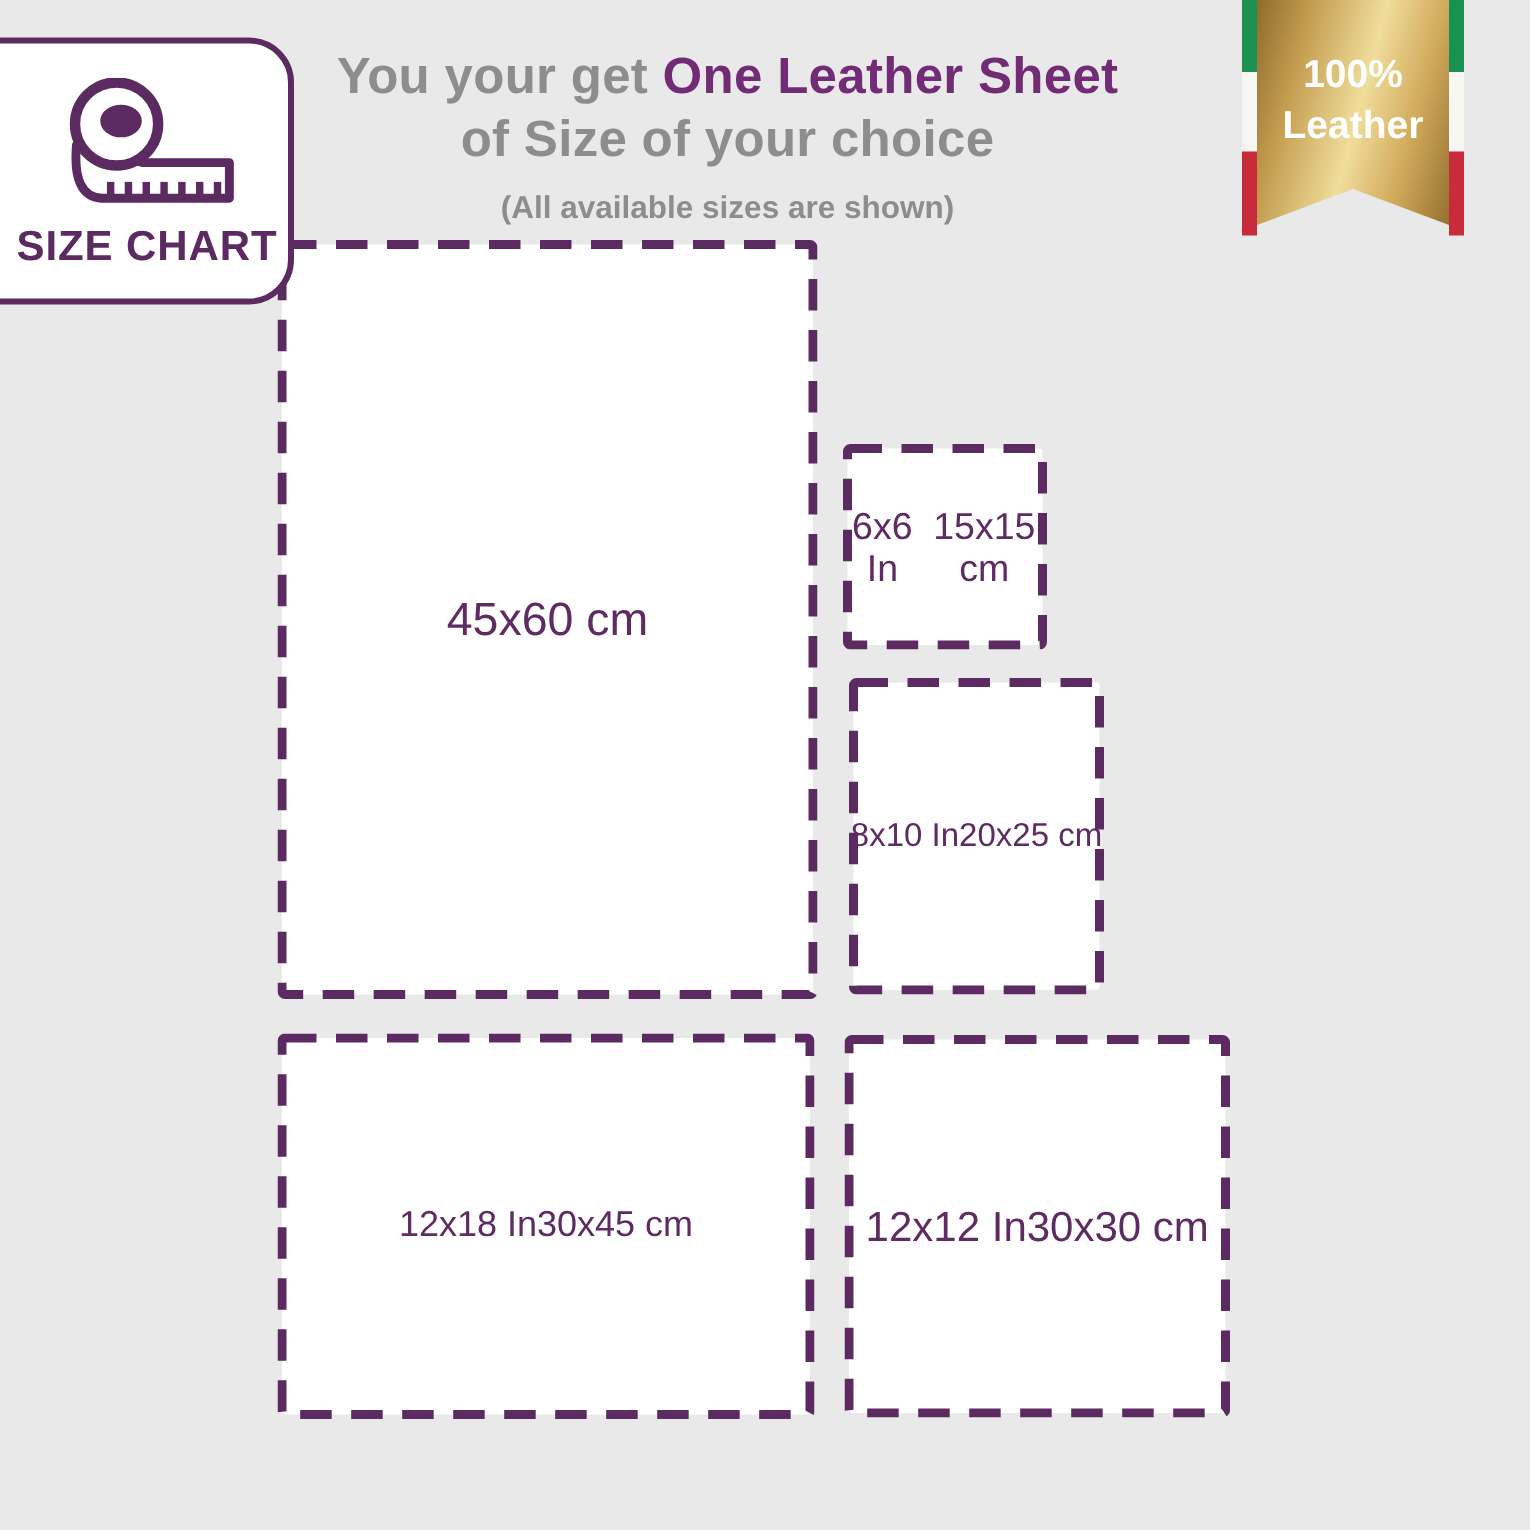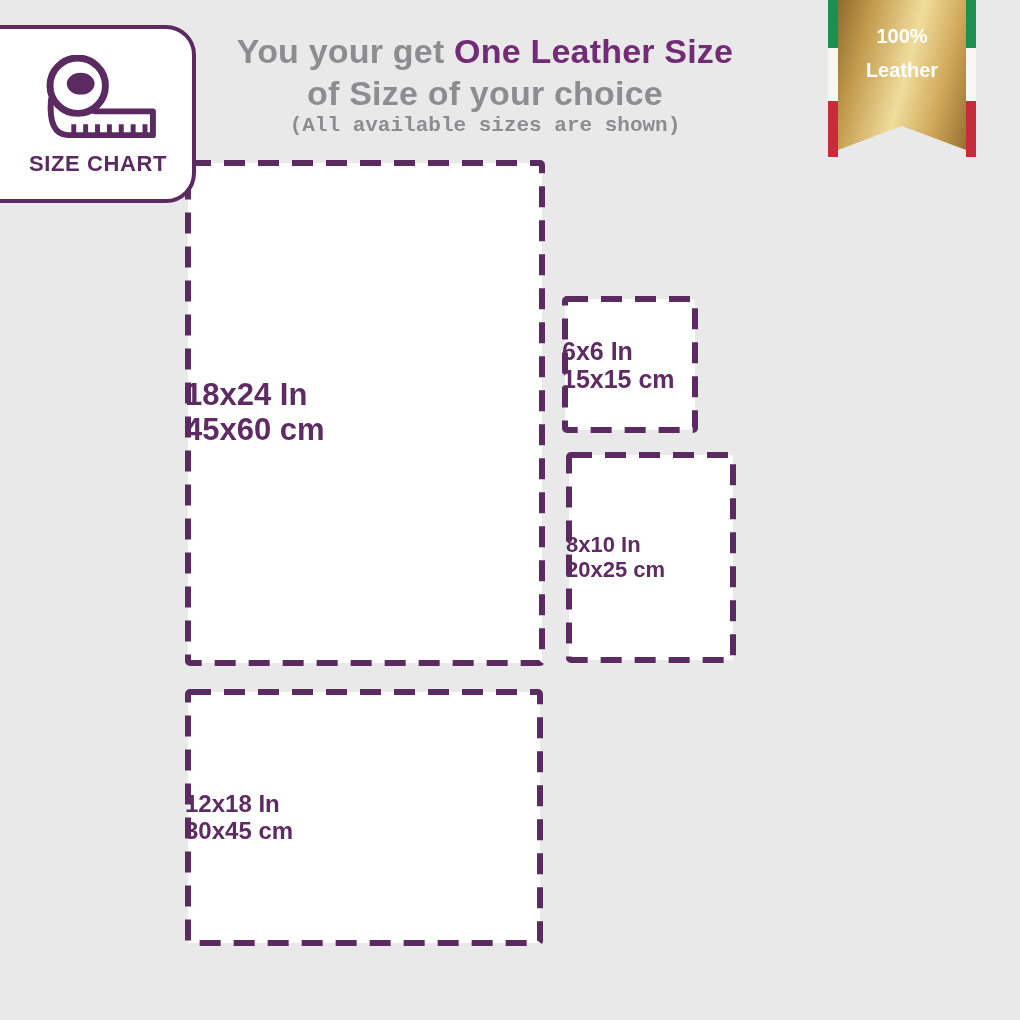--- a/index.html
+++ b/index.html
@@ -4,79 +4,78 @@
 <style>
   html,body{margin:0;padding:0;background:#eae9e9;}
   body{width:1020px;height:1020px;position:relative;overflow:hidden;
        font-family:"Liberation Sans", sans-serif;}
   .canvas{position:absolute;inset:0;background:#eae9e9;}
 
   
   .title-block{position:absolute;left:160px;top:30px;width:650px;text-align:center;}
   .title-line{font-size:34px;font-weight:700;line-height:42px;color:#8d8c8e;letter-spacing:.2px;}
   .title-line .hl{color:#722c75;}
-  .subtitle{font-size:21px;font-weight:700;color:#8d8c8e;margin-top:0;font-family:Liberation Mono, monospace;}
+  .subtitle{font-size:21px;font-weight:700;color:#8d8c8e;margin-top:13px;}
 
   
   .size-box{position:absolute;}
   .size-box svg{position:absolute;inset:0;display:block;}
-  .size-label{position:absolute;inset:0;display:flex;flex-direction:column;
-              align-items:flex-start;justify-content:center;text-align:center;
-              color:#5e2b62;font-weight:700;}
+  .size-label{position:absolute;inset:0;display:flex;flex-direction:row;
+              align-items:center;justify-content:center;text-align:center;
+              color:#5e2b62;font-weight:400;}
   .size-label .ln{line-height:1.12;}
   .box-18x24{left:185px;top:160px;width:360px;height:506px;}
   .box-18x24 .size-label{font-size:31px;}
   .box-6x6{left:562px;top:296px;width:136px;height:137px;}
   .box-6x6 .size-label{font-size:25px;}
   .box-8x10{left:566px;top:452px;width:170px;height:211px;}
   .box-8x10 .size-label{font-size:22px;}
   .box-12x18{left:185px;top:689px;width:358px;height:257px;}
   .box-12x18 .size-label{font-size:24px;}
   .box-12x12{left:563px;top:690px;width:257px;height:255px;}
   .box-12x12 .size-label{font-size:28px;}
 
   
   .chart-card{position:absolute;left:-38px;top:25px;width:226px;height:170px;
               background:#ffffff;border:4px solid #5b2a60;border-radius:30px;z-index:5;}
   .card-inner{position:absolute;left:38px;top:0;width:188px;height:100%;
               display:flex;flex-direction:column;align-items:center;justify-content:center;}
   .card-inner svg{display:block;margin-top:4px;}
-  .card-label{font-size:22px;font-weight:700;color:#5b2a60;letter-spacing:.6px;margin-top:2px;}
+  .card-label{font-size:28px;font-weight:700;color:#5b2a60;letter-spacing:.6px;margin-top:2px;}
 
   
   .ribbon{position:absolute;left:828px;top:0;width:148px;height:160px;z-index:5;}
   .stripe{position:absolute;top:0;width:10px;height:157px;display:flex;flex-direction:column;}
   .stripe.left{left:0;}
   .stripe.right{right:0;}
   .stripe .seg-green{height:48px;background:#1a9150;}
   .stripe .seg-white{height:53px;background:#f7f6f3;}
   .stripe .seg-red{flex:1;background:#c82b39;}
   .gold{position:absolute;left:10px;top:0;width:128px;height:150px;
         background:linear-gradient(105deg,#8f6b2c 0%,#c39c4e 22%,#f0dd9c 52%,#d2ab5c 75%,#96712f 100%);
         clip-path:polygon(0 0,100% 0,100% 100%,50% 84%,0 100%);
-        text-align:center;color:#ffffff;font-weight:700;font-size:20px;line-height:34px;
-        padding-top:19px;box-sizing:border-box;}
+        text-align:center;color:#ffffff;font-weight:700;font-size:26px;line-height:34px;
+        padding-top:32px;box-sizing:border-box;}
 </style>
 </head>
 <body>
 
 <div class="canvas">
 
   <div class="title-block">
-    <div class="title-line"><span>You your get </span><span class="hl">One Leather Size</span></div>
+    <div class="title-line"><span>You your get </span><span class="hl">One Leather Sheet</span></div>
     <div class="title-line">of Size of your choice</div>
     <div class="subtitle">(All available sizes are shown)</div>
   </div>
 
   <div class="size-box box-18x24">
     <svg width="360" height="506">
       <rect x="3" y="3" width="354" height="500" rx="2" fill="#ffffff" stroke="#5b2a60" stroke-width="6" stroke-dasharray="21 13"></rect>
     </svg>
     <div class="size-label">
-      <div class="ln">18x24 In</div>
       <div class="ln">45x60 cm</div>
     </div>
   </div>
 
   <div class="size-box box-6x6">
     <svg width="136" height="137">
       <rect x="3" y="3" width="130" height="131" rx="2" fill="#ffffff" stroke="#5b2a60" stroke-width="6" stroke-dasharray="21 13"></rect>
     </svg>
     <div class="size-label">
       <div class="ln">6x6 In</div>
@@ -97,20 +96,29 @@
   <div class="size-box box-12x18">
     <svg width="358" height="257">
       <rect x="3" y="3" width="352" height="251" rx="2" fill="#ffffff" stroke="#5b2a60" stroke-width="6" stroke-dasharray="21 13"></rect>
     </svg>
     <div class="size-label">
       <div class="ln">12x18 In</div>
       <div class="ln">30x45 cm</div>
     </div>
   </div>
 
+  <div class="size-box box-12x12">
+    <svg width="257" height="255">
+      <rect x="3" y="3" width="251" height="249" rx="2" fill="#ffffff" stroke="#5b2a60" stroke-width="6" stroke-dasharray="21 13"></rect>
+    </svg>
+    <div class="size-label">
+      <div class="ln">12x12 In</div>
+      <div class="ln">30x30 cm</div>
+    </div>
+  </div>
 
   <div class="chart-card">
     <div class="card-inner">
       <svg width="124" height="94" viewBox="0 0 125 95">
         <path d="M 15 45 Q 12 80 32 81 H 118 V 57 H 60 Z" fill="#ffffff" stroke="#5b2a60" stroke-width="6" stroke-linejoin="round"></path>
         <g stroke="#5b2a60" stroke-width="5">
           <line x1="38" y1="70" x2="38" y2="80"></line>
           <line x1="50" y1="70" x2="50" y2="80"></line>
           <line x1="62" y1="70" x2="62" y2="80"></line>
           <line x1="74" y1="70" x2="74" y2="80"></line>

